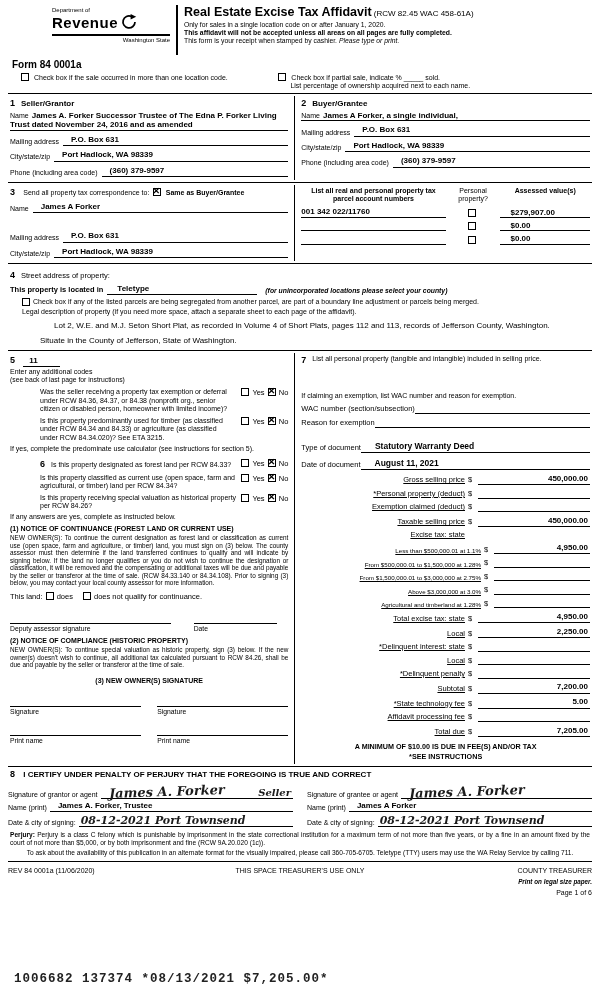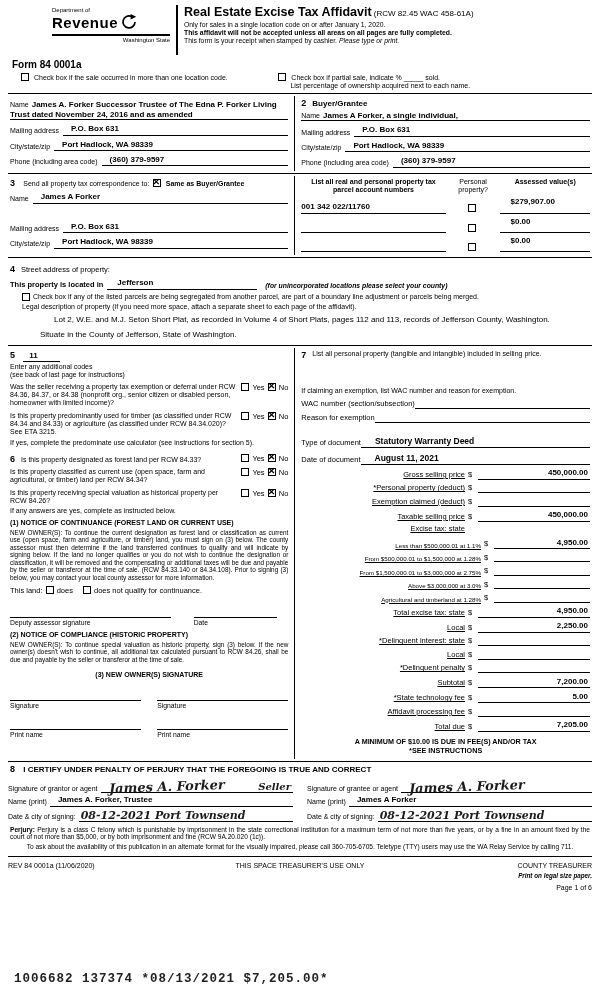--- a/index.html
+++ b/index.html
@@ -41,31 +41,31 @@
   .namefield { display:block; border-bottom:1px solid #000; margin-top:2px; min-height:10px; }
   .namefield .flabel { padding-right:3px; }
   .namefield .nval { font-weight:bold; }
   
   .ptable { font-size:7px; }
   .phead { display:flex; font-weight:bold; text-align:center; }
   .ph1 { width:50%; } .ph2 { width:19%; font-weight:normal; } .ph3 { width:31%; }
   .prow { display:flex; align-items:flex-end; margin-top:3px; }
   .pnum { width:50%; border-bottom:1px solid #000; font-weight:bold; font-size:8px; min-height:10px; padding-bottom:1px; }
   .pchk { width:19%; text-align:center; }
-  .pval { width:31%; border-bottom:1px solid #000; font-weight:bold; font-size:8px; text-align:left; padding-left:10px; min-height:10px; padding-bottom:6px; }
+  .pval { width:31%; border-bottom:1px solid #000; font-weight:bold; font-size:8px; text-align:left; padding-left:10px; min-height:10px; padding-bottom:0; }
   
   .s4line { display:flex; align-items:flex-end; margin-top:3px; }
   .s4label { font-size:7.5px; white-space:nowrap; padding-right:4px; }
   .locval { border-bottom:1px solid #000; font-weight:bold; min-width:150px; padding:0 4px 1px 10px; }
   .locnote { font-style:italic; font-weight:bold; font-size:6.8px; padding-left:8px; }
   .small7 { font-size:7px; }
   .legal-ind { margin:4px 0 0 44px; font-size:8px; }
   .legal-ind2 { margin:6px 0 2px 30px; font-size:8px; }
   
-  .qrow { display:flex; margin-top:4px; }
+  .qrow { display:flex; margin-top:4px;margin-left:30px; }
   .qtext { flex:1; font-size:7px; padding-right:4px; }
   .qans { white-space:nowrap; font-size:7.5px; padding-top:0px; }
   .codes-note { font-size:6.8px; }
   .notice-title { font-weight:bold; font-size:7px; margin-top:4px; }
   .notice-body { font-size:6.4px; text-align:justify; margin-top:1px; }
   .thisland { font-size:7.5px; margin-top:5px; }
   .dep-row { display:flex; margin-top:12px; }
   .blank { border-bottom:1px solid #000; height:10px; }
   .blab { font-size:6.8px; margin-top:1px; }
   .dep-sig { width:58%; margin-right:8%; } .dep-date { width:30%; }
@@ -152,20 +152,21 @@
         <span>Check box if partial sale, indicate % _____ sold.</span>
       </div>
       <div class="indent2">List percentage of ownership acquired next to each name.</div>
     </div>
   </div>
 
   <div class="hr"></div>
 
   <div class="twocol">
     <div class="colL">
+      <div><span class="secnum">1</span><span class="sechead">Seller/Grantor</span></div>
       <div class="namefield"><span class="flabel">Name</span><span class="nval">James A. Forker Successor Trustee of The Edna P. Forker Living Trust dated November 24, 2016 and as amended</span></div>
       <div class="field">
           <span class="flabel">Mailing address</span>
           <span class="fvalue">P.O. Box 631</span>
         </div>
       <div class="field">
           <span class="flabel">City/state/zip</span>
           <span class="fvalue">Port Hadlock, WA 98339</span>
         </div>
       <div class="field">
@@ -240,21 +241,21 @@
 
   <div class="hr"></div>
 
   <div style="padding:1px 2px;">
     <div class="s4line">
       <span class="secnum">4</span>
       <span class="s4label">Street address of property:</span>
     </div>
     <div class="s4line">
       <span class="s4label bold">This property is located in</span>
-      <span class="locval">Jefferson</span>
+      <span class="locval">Teletype</span>
       <span class="locnote">(for unincorporated locations please select your county)</span>
     </div>
     <div class="s4line" style="align-items:flex-start;">
       <span class="cb" style="margin-left:12px;"></span>
       <span class="small7">Check box if any of the listed parcels are being segregated from another parcel, are part of a boundary line adjustment or parcels being merged.</span>
     </div>
     <div class="small7" style="margin:2px 0 0 12px;">Legal description of property (if you need more space, attach a separate sheet to each page of the affidavit).</div>
     <div class="legal-ind">Lot 2, W.E. and M.J. Seton Short Plat, as recorded in Volume 4 of Short Plats, pages 112 and 113, records of Jefferson County, Washington.</div>
     <div class="legal-ind2">Situate in the County of Jefferson, State of Washington.</div>
   </div>

